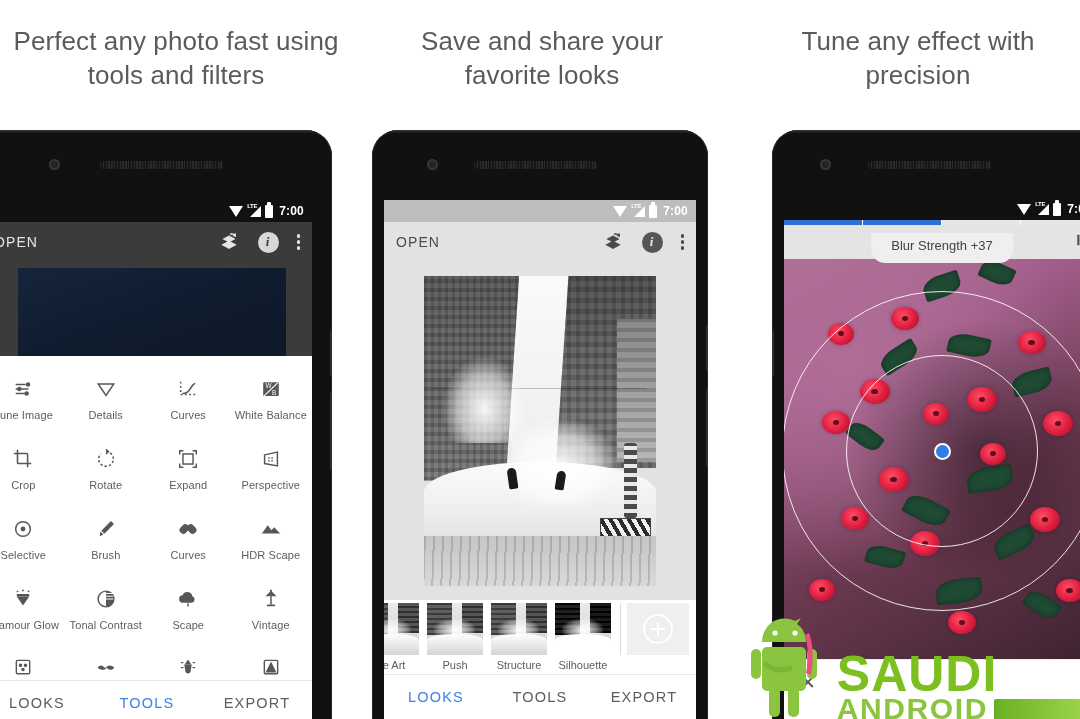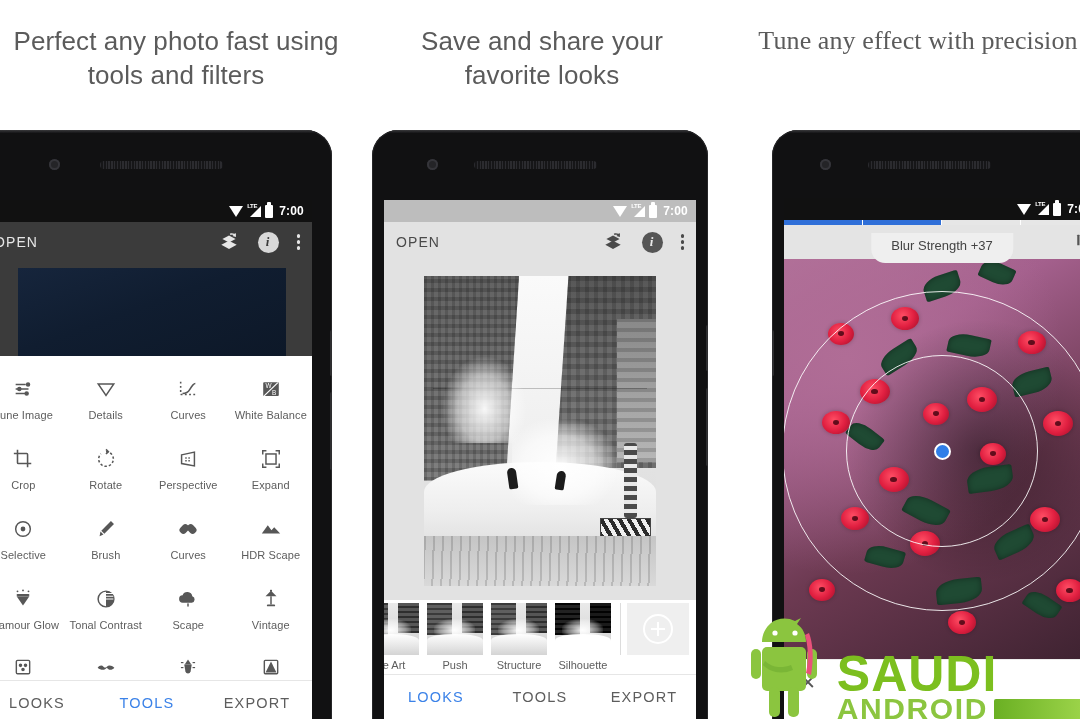--- a/index.html
+++ b/index.html
@@ -20,21 +20,21 @@
   
   .headline {
     position: absolute; left: 0; right: 0; top: 24px;
     text-align: center;
     font-size: 26px; line-height: 34px;
     color: #5b5b5b; font-weight: 400;
     letter-spacing: .1px;
   }
   #panel-1 .headline { left: 4px; right: 4px; }
   #panel-2 .headline { left: 14px; right: 6px; text-align: center; }
-  #panel-3 .headline { left: 20px; right: 0; font-family: Liberation Serif, serif; }
+  #panel-3 .headline { left: 20px; right: 0; }
 
   
   .phone {
     position: absolute;
     background: #111112;
     border-radius: 26px 26px 0 0;
     box-shadow: inset 0 0 0 1px #262628;
     overflow: hidden;
   }
   .phone::after { 
@@ -438,34 +438,34 @@
               <svg width="22" height="22" viewBox="0 0 24 24" fill="none" stroke="currentColor" stroke-width="1.7" stroke-dasharray="2.6 2.2">
                   <path d="M12 4a8 8 0 1 1-5.6 2.3"></path>
                   <path d="M12 1.5 14.6 4 12 6.6" stroke-dasharray="0"></path>
                 </svg>
             </span>
             <span class="tlabel">Rotate</span>
           </div>
           <div class="tool">
             <span class="glyph">
               <svg width="22" height="22" viewBox="0 0 24 24" fill="none" stroke="currentColor" stroke-width="1.6">
+                <path d="M3 7V3h4M17 3h4v4M21 17v4h-4M7 21H3v-4"></path>
+                  <rect x="6.5" y="6.5" width="11" height="11"></rect>
+              </svg>
+            </span>
+            <span class="tlabel">Expand</span>
+          </div>
+          <div class="tool">
+            <span class="glyph">
+              <svg width="22" height="22" viewBox="0 0 24 24" fill="none" stroke="currentColor" stroke-width="1.6">
                 <path d="M5 7.5 19 4.5v15L5 17z"></path>
                   <path d="M9 11h6M9 14h6" stroke-dasharray="1.6 1.8"></path>
               </svg>
             </span>
             <span class="tlabel">Perspective</span>
-          </div>
-          <div class="tool">
-            <span class="glyph">
-              <svg width="22" height="22" viewBox="0 0 24 24" fill="none" stroke="currentColor" stroke-width="1.6">
-                <path d="M3 7V3h4M17 3h4v4M21 17v4h-4M7 21H3v-4"></path>
-                  <rect x="6.5" y="6.5" width="11" height="11"></rect>
-              </svg>
-            </span>
-            <span class="tlabel">Expand</span>
           </div>
 
           <div class="tool">
             <span class="glyph">
               <svg width="22" height="22" viewBox="0 0 24 24" fill="none" stroke="currentColor" stroke-width="1.6">
                   <circle cx="12" cy="12" r="8"></circle>
                   <circle cx="12" cy="12" r="2.6" fill="currentColor" stroke="none"></circle>
                 </svg>
             </span>
             <span class="tlabel">Selective</span>

